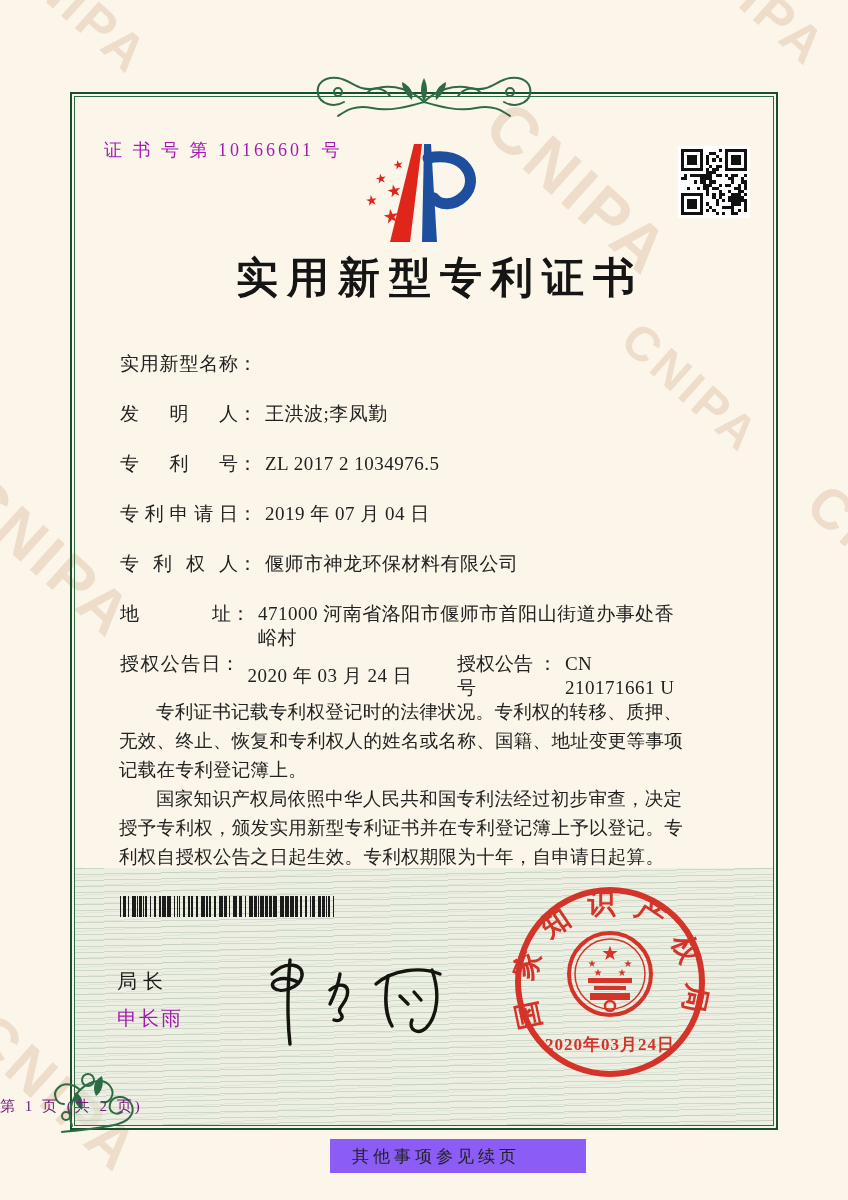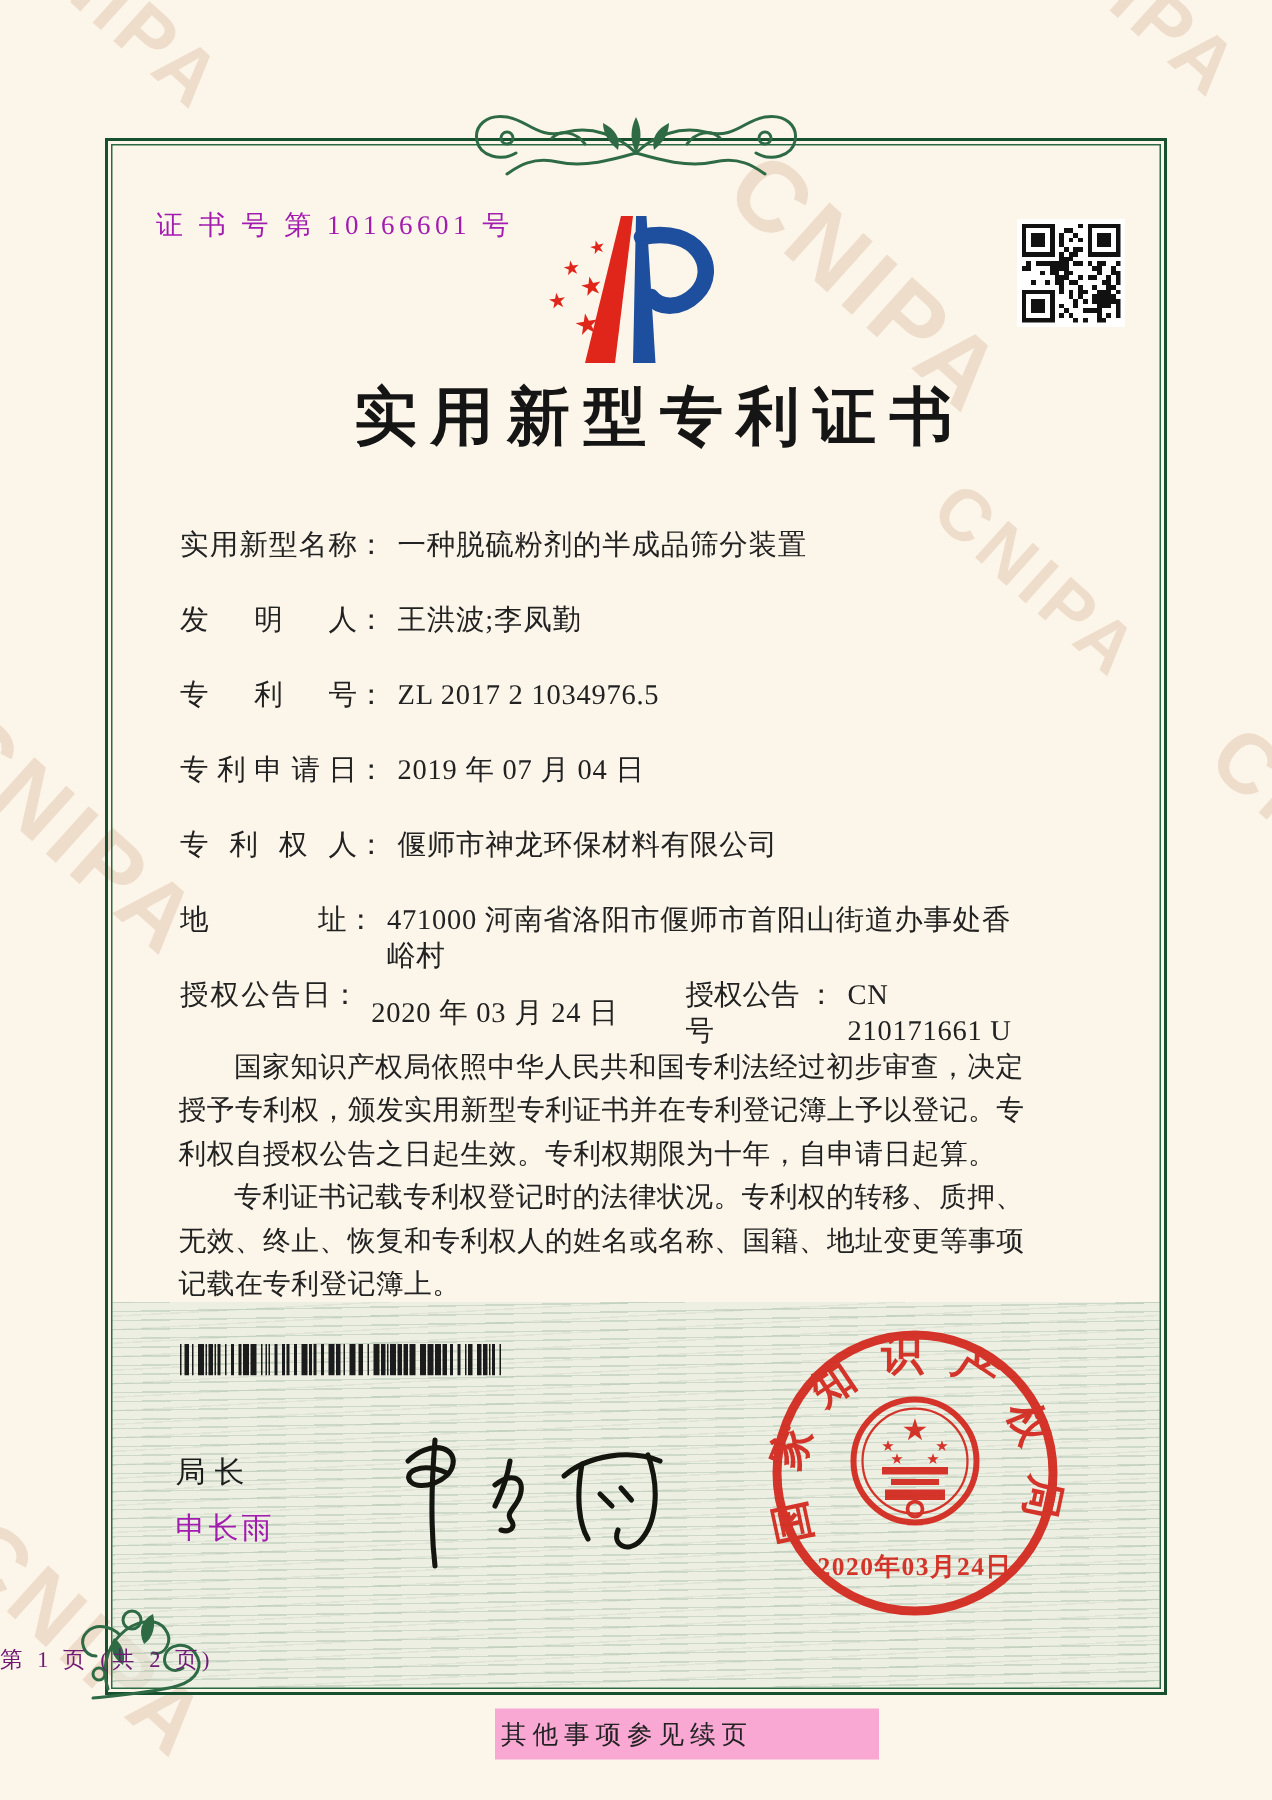--- a/index.html
+++ b/index.html
@@ -75,22 +75,22 @@
   .director-title{position:absolute;left:117px;top:968px;font-size:20px;letter-spacing:6px;color:#1c1c1c;}
   .director-name{position:absolute;left:117px;top:1005px;font-size:20px;letter-spacing:2px;color:#a21caf;}
   .signature{position:absolute;left:228px;top:944px;}
   .seal{position:absolute;left:510px;top:882px;opacity:.92;}
   .page-num{
     position:absolute;left:0;top:1097px;width:848px;text-align:left;
     font-size:15px;letter-spacing:3px;color:#701a75;
   }
   .cont-note{
     position:absolute;left:330px;top:1139px;width:256px;height:34px;
-    background:#f9a8d4;display:flex;align-items:center;
-    padding-left:4px;box-sizing:border-box;
+    background:#8b5cf6;display:flex;align-items:center;
+    padding-left:22px;box-sizing:border-box;
     font-size:17px;letter-spacing:4px;color:#222;
   }
   .ornament-top{position:absolute;left:294px;top:62px;}
   .ornament-corner{position:absolute;left:52px;top:1066px;}
 </style>
 </head>
 <body>
 
 <div class="wm" style="left:-14px;top:-26px;font-size:52px;">CNIPA</div>
 <div class="wm" style="left:664px;top:-34px;font-size:52px;">CNIPA</div>
@@ -282,21 +282,20 @@
       <rect x="2" y="16" width="3" height="3" fill="#111"></rect>
     </svg>
 </div>
 
 <div class="title">实用新型专利证书</div>
 
 <div class="fields">
   <div class="frow">
     <span class="flabel">实用新型名称</span>
       <span class="fcolon">：</span>
-      <span class="fvalue">一种脱硫粉剂的半成品筛分装置</span>
   </div>
   <div class="frow">
     <span class="flabel">发明人</span>
       <span class="fcolon">：</span>
       <span class="fvalue">王洪波;李凤勤</span>
   </div>
   <div class="frow">
     <span class="flabel">专利号</span>
       <span class="fcolon">：</span>
       <span class="fvalue">ZL 2017 2 1034976.5</span>
@@ -320,22 +319,22 @@
     <span class="flabel">授权公告日</span>
       <span class="fcolon">：</span>
       <span class="fvalue fvalue-fixed">2020 年 03 月 24 日</span>
       <span class="flabel2">授权公告号</span>
       <span class="fcolon">：</span>
       <span class="fvalue">CN 210171661 U</span>
   </div>
 </div>
 
 <div class="paras">
+  <p>专利证书记载专利权登记时的法律状况。专利权的转移、质押、无效、终止、恢复和专利权人的姓名或名称、国籍、地址变更等事项记载在专利登记簿上。</p>
   <p>国家知识产权局依照中华人民共和国专利法经过初步审查，决定授予专利权，颁发实用新型专利证书并在专利登记簿上予以登记。专利权自授权公告之日起生效。专利权期限为十年，自申请日起算。</p>
-  <p>专利证书记载专利权登记时的法律状况。专利权的转移、质押、无效、终止、恢复和专利权人的姓名或名称、国籍、地址变更等事项记载在专利登记簿上。</p>
 </div>
 
 <div class="barcode">
   <svg id="barcode-svg" width="218" height="21">
       <rect x="0" y="0" width="1" height="21" fill="#1b1b1b"></rect>
       <rect x="3" y="0" width="3" height="21" fill="#1b1b1b"></rect>
       <rect x="8" y="0" width="1" height="21" fill="#1b1b1b"></rect>
       <rect x="12" y="0" width="4" height="21" fill="#1b1b1b"></rect>
       <rect x="17" y="0" width="1" height="21" fill="#1b1b1b"></rect>
       <rect x="19" y="0" width="3" height="21" fill="#1b1b1b"></rect>

